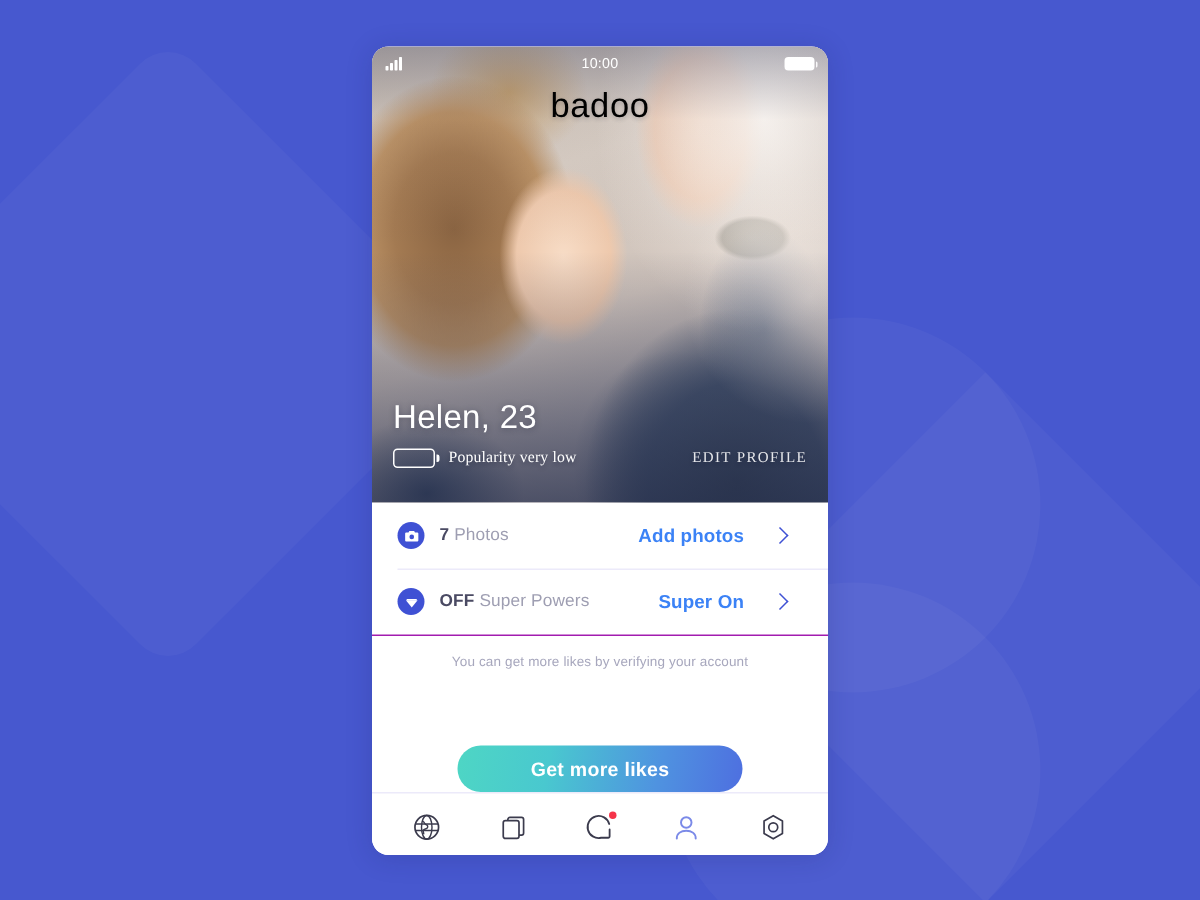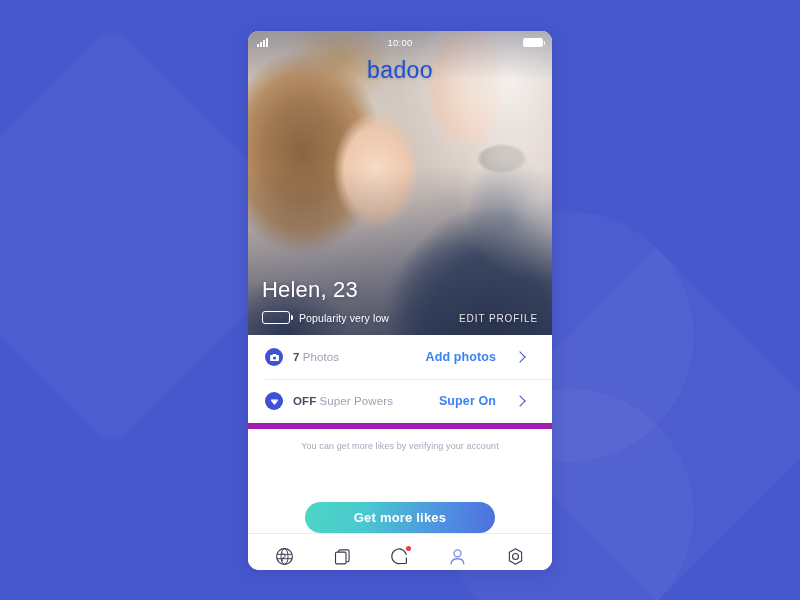--- a/index.html
+++ b/index.html
@@ -137,46 +137,47 @@
     width: 1.5px; height: 4px;
     background: rgba(255,255,255,0.9);
     border-radius: 0 1px 1px 0;
   }
 
   
   .brand {
     position: absolute;
     top: 26px; left: 0; right: 0;
     text-align: center;
-    color: #1d4ed8;
+    color: #000000;
     font-size: 23px;
     letter-spacing: 0.4px;
     font-weight: 400;
     z-index: 4;
     text-shadow: 0 1px 3px rgba(40,40,60,0.22);
   }
 
   
   .profile-overlay {
     position: absolute;
-    left: 0; right: 0; bottom: 0;
+    left: 0; right: 0; bottom: 12px;
     padding: 0 14px 11px 14px;
     z-index: 4;
     color: #fff;
   }
   .profile-name {
     font-size: 22px;
     font-weight: 400;
     letter-spacing: 0.2px;
     margin-bottom: 8px;
     text-shadow: 0 1px 4px rgba(20,25,50,0.35);
   }
   .profile-row {
     display: flex;
-    align-items: flex-end;
+    align-items: center;
+    font-family: Liberation Serif, serif;
   }
   .pop-battery {
     width: 28px; height: 13px;
     border: 1.4px solid #ffffff;
     border-radius: 3px;
     position: relative;
     padding: 1.5px;
     flex: none;
   }
   .pop-battery::after {
@@ -264,21 +265,21 @@
 
   
   .promo {
     flex: 1;
     background: #fff;
     display: flex;
     flex-direction: column;
     align-items: center;
     justify-content: flex-start;
     padding-top: 12px;
-    border-top: 6px solid #a21caf;
+    border-top: 1px solid #a21caf;
   }
   .promo-text {
     font-size: 9px;
     color: #a7a7bd;
     letter-spacing: 0.1px;
     margin-bottom: 11px;
   }
   .promo-btn {
     width: 190px;
     height: 31px;

